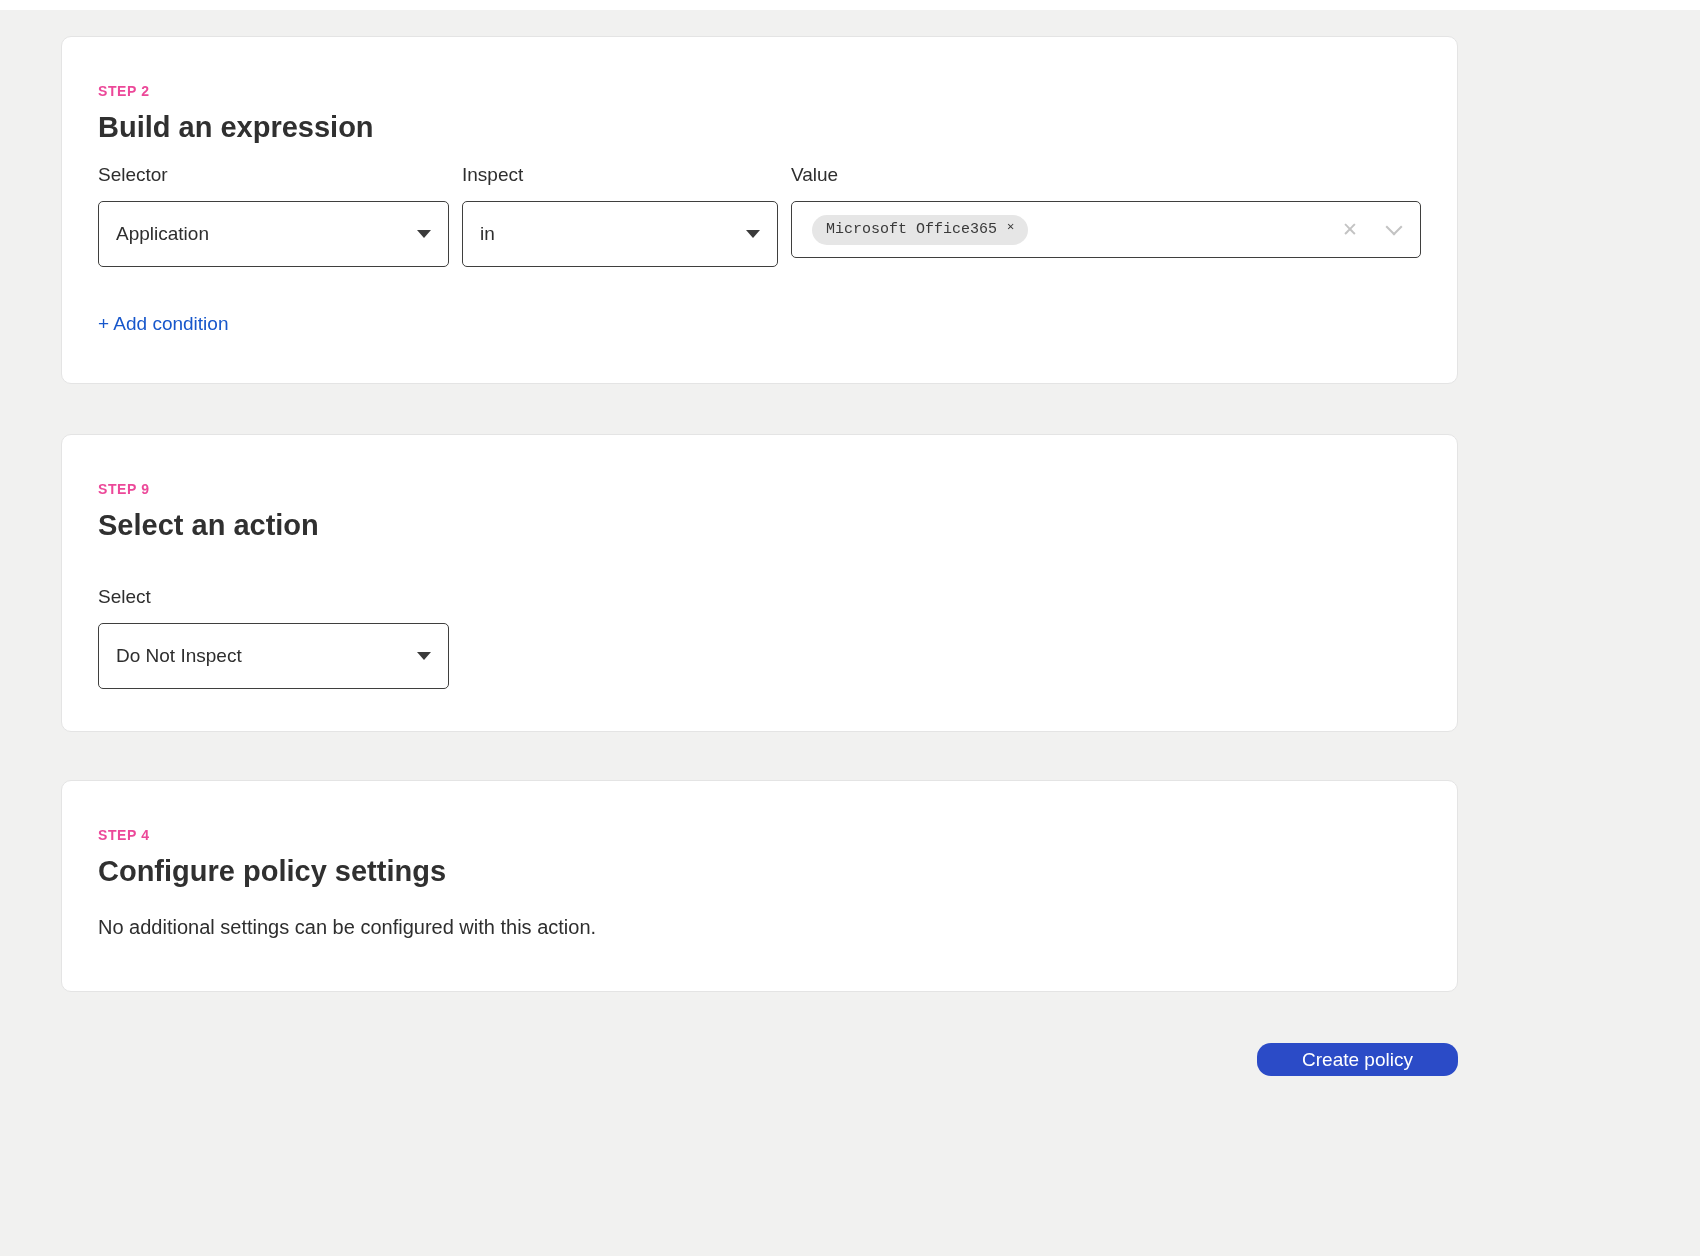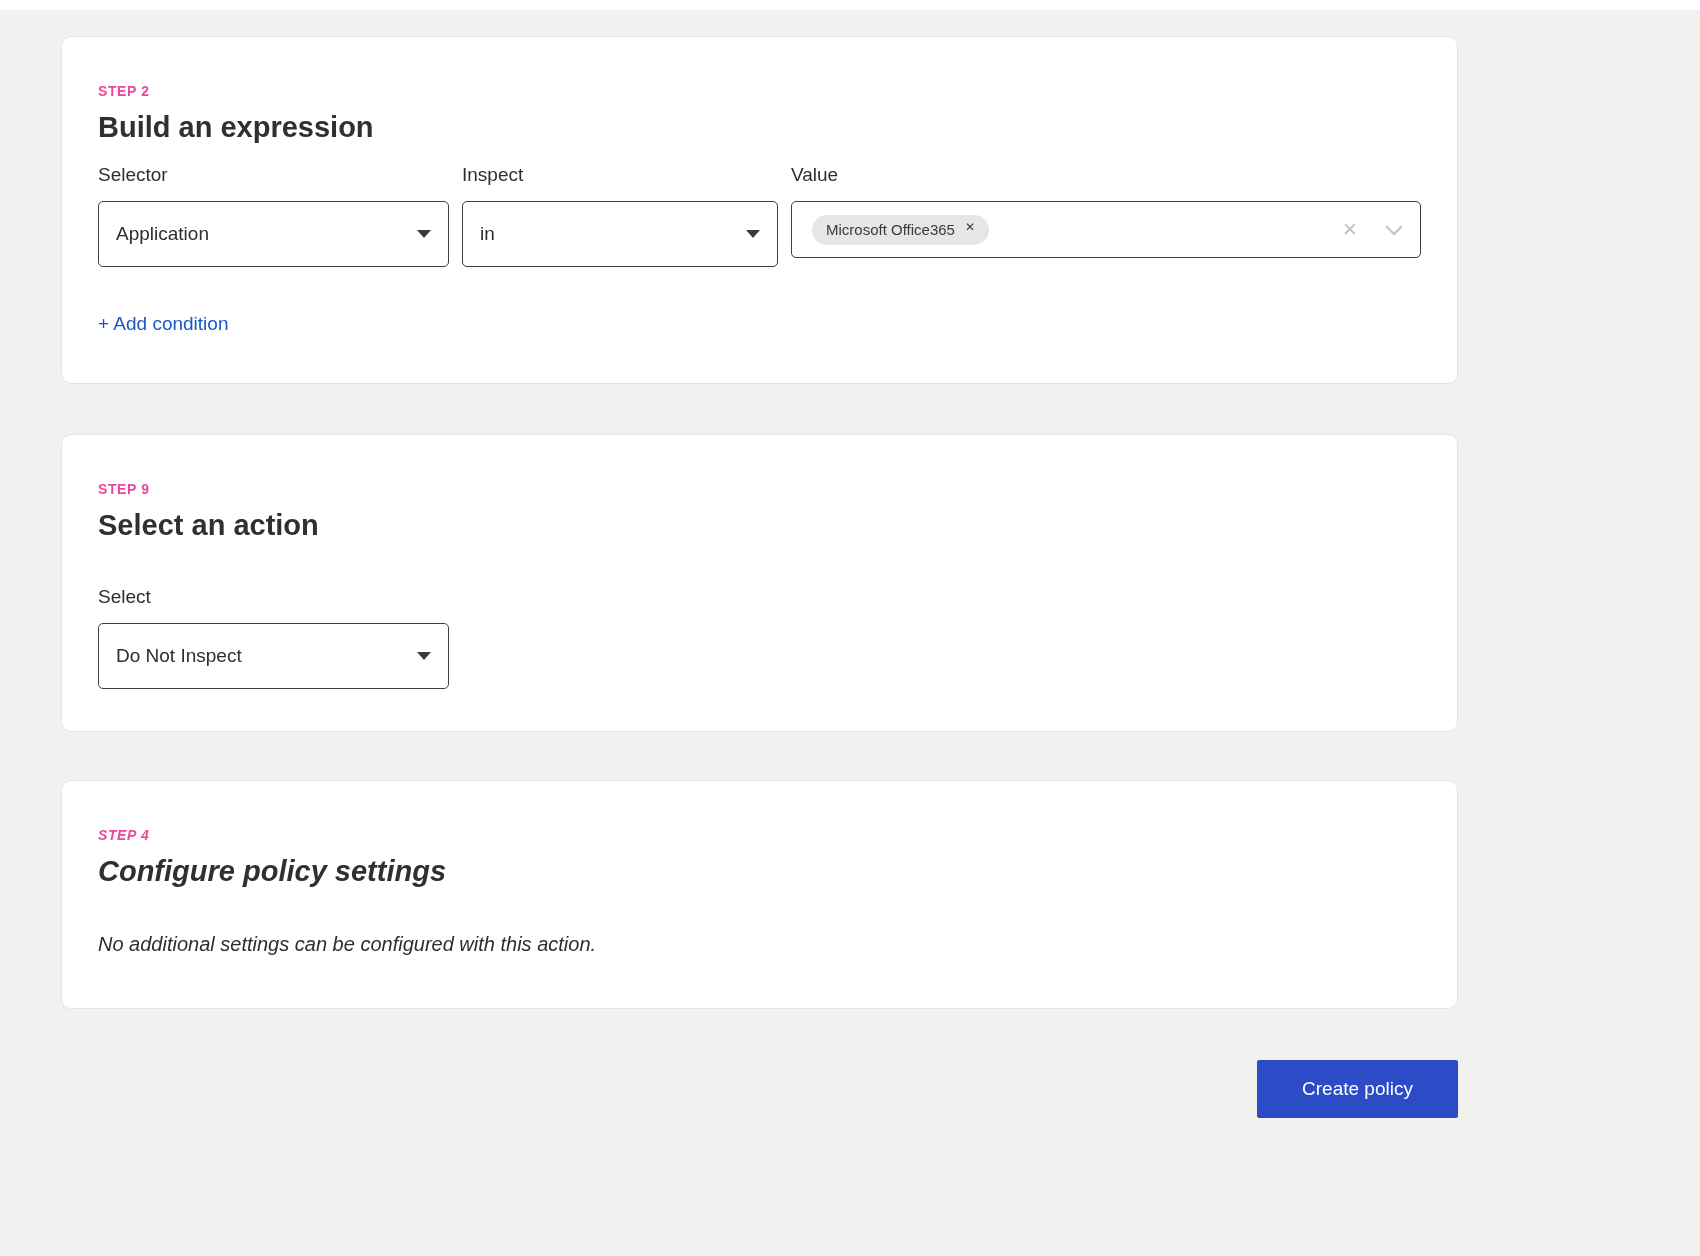--- a/index.html
+++ b/index.html
@@ -19,21 +19,21 @@
   }
   .card {
     background: #ffffff;
     border: 1px solid #e4e4e4;
     border-radius: 10px;
     width: 1397px;
     margin-left: 61px;
   }
   .card-1 { margin-top: 26px; padding: 46px 36px 48px; }
   .card-2 { margin-top: 50px; padding: 46px 36px 42px; }
-  .card-3 { margin-top: 48px; padding: 46px 36px 52px; font-style: italic; }
+  .card-3 { margin-top: 48px; padding: 46px 36px 52px; }
   .step-label {
     font-size: 14px;
     font-weight: 700;
     color: #ec4899;
     letter-spacing: 0.6px;
   }
   .card-title {
     font-size: 29px;
     font-weight: 700;
     color: #303030;
@@ -84,20 +84,21 @@
   .tag {
     background: #e6e6e6;
     border-radius: 15px;
     padding: 6px 14px;
     font-size: 15px;
     color: #393939;
     display: inline-flex;
     align-items: flex-start;
     gap: 10px;
     line-height: 1.2;
+    font-family: Liberation Mono, monospace;
   }
   .tag-x {
     font-size: 12px;
     color: #393939;
     cursor: pointer;
     line-height: 1;
   }
   .ms-controls {
     margin-left: auto;
     display: flex;
@@ -124,36 +125,36 @@
     margin-top: 46px;
     color: #1757cb;
     font-size: 19px;
     text-decoration: none;
     cursor: pointer;
   }
   .action-block { margin-top: 44px; }
   .note {
     font-size: 20px;
     color: #2e2e2e;
-    margin-top: 45px;
+    margin-top: 28px;
   }
   .footer {
     width: 1397px;
     margin-left: 61px;
     margin-top: 51px;
     display: flex;
     justify-content: flex-end;
   }
   .create-btn {
     background: #2b4bc7;
     color: #ffffff;
     border: none;
-    border-radius: 2px;
+    border-radius: 14px;
     min-width: 201px;
-    height: 58px;
+    height: 33px;
     font-size: 19px;
     font-family: "Liberation Sans", sans-serif;
     cursor: pointer;
     padding: 0 24px;
   }
 </style>
 </head>
 <body>
 
 <div class="top-strip"></div>

